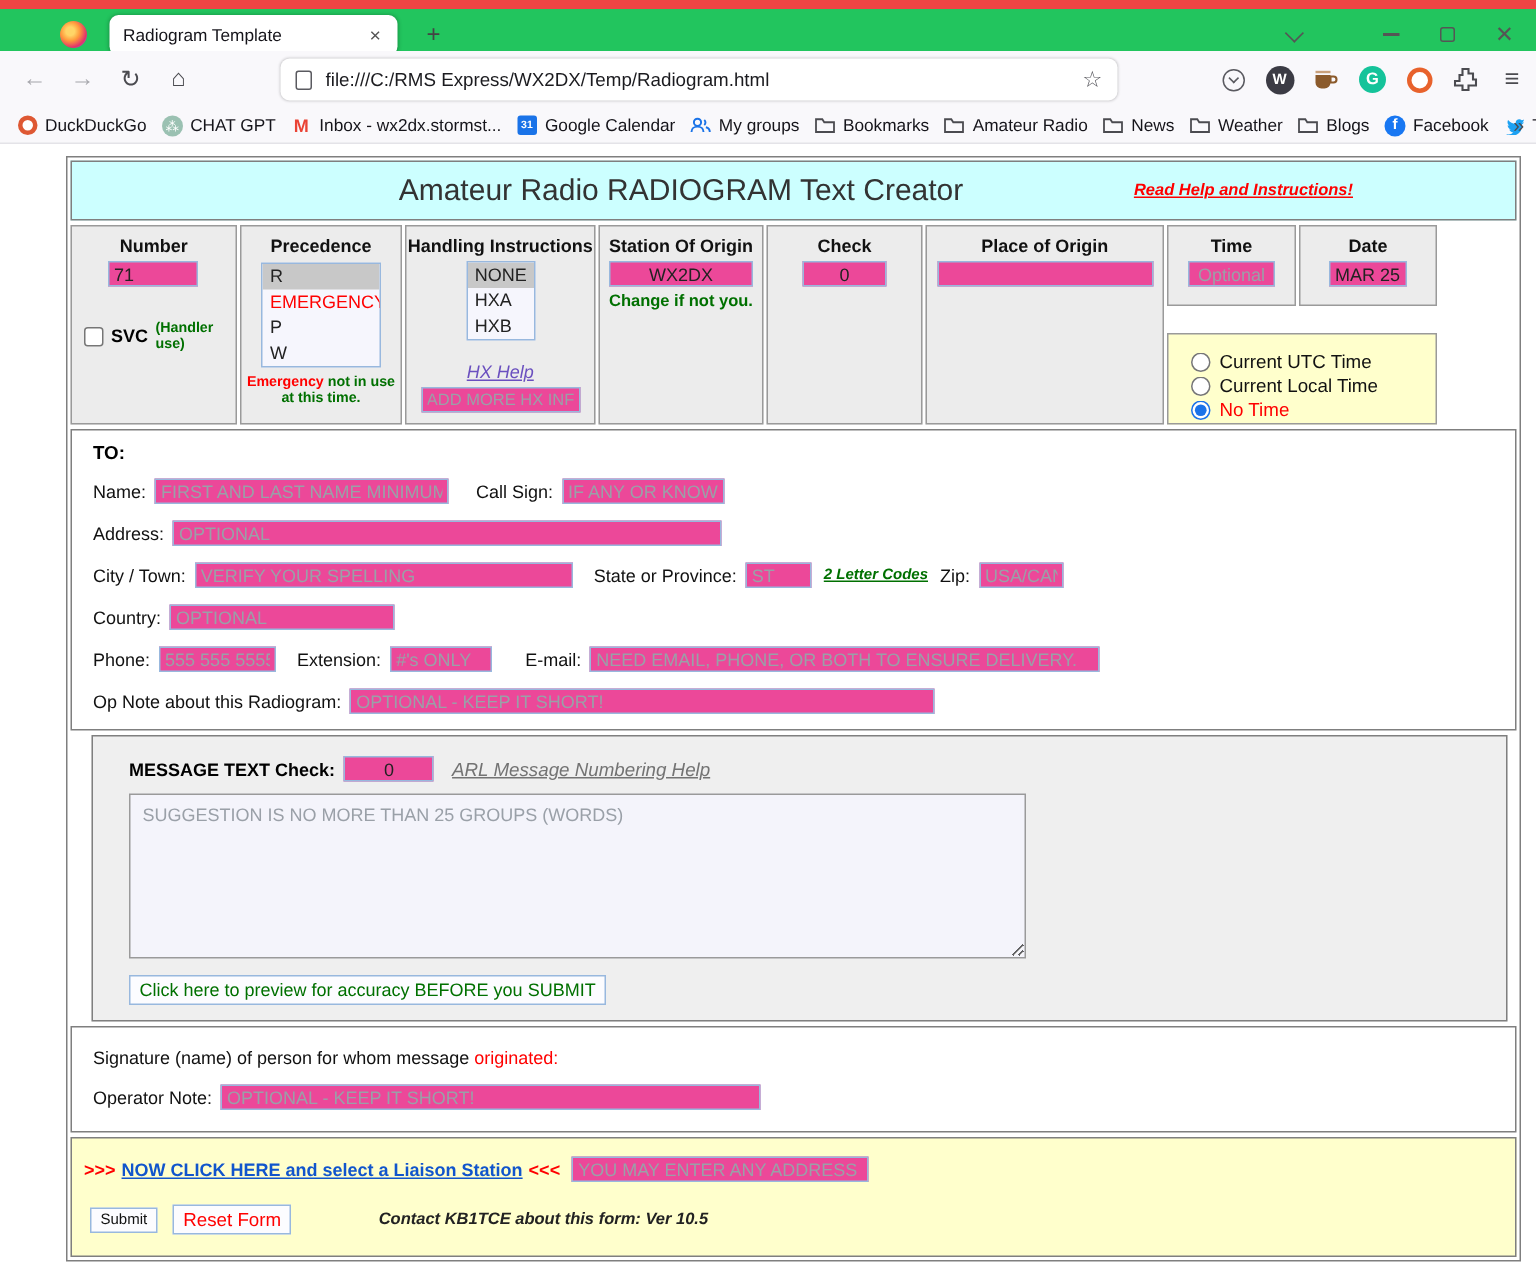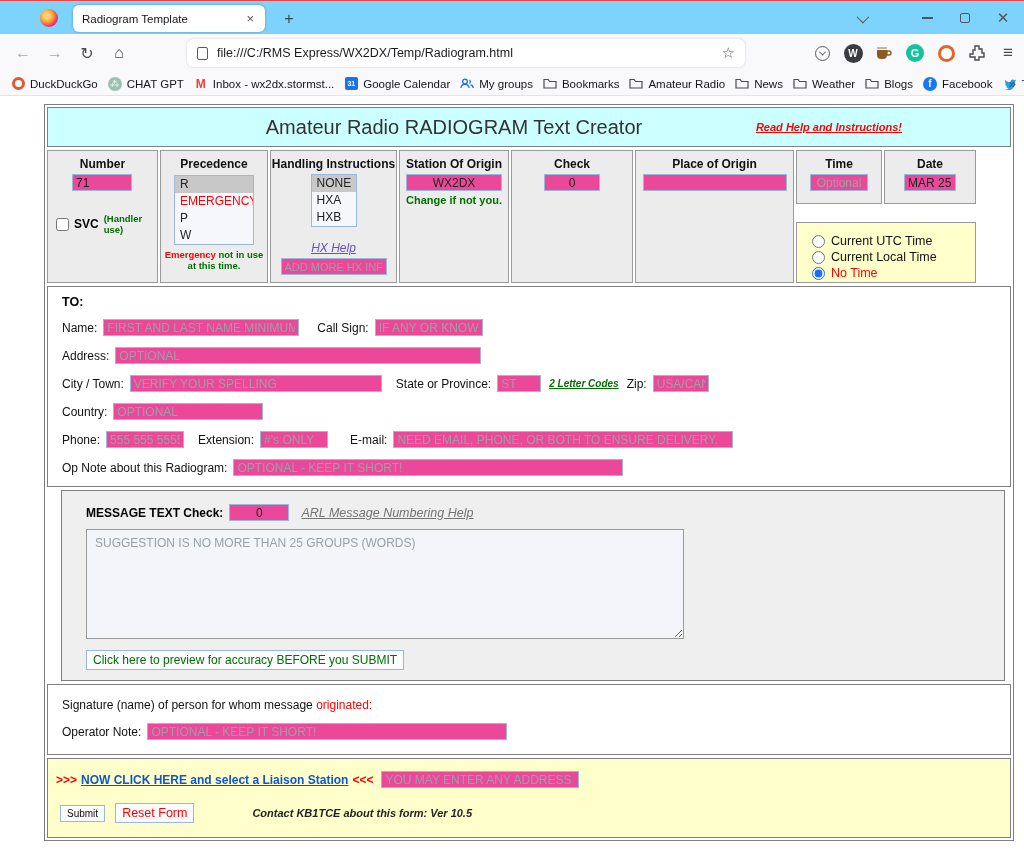--- a/index.html
+++ b/index.html
@@ -1,20 +1,20 @@
 <!DOCTYPE html>
 <html><head>
 <meta charset="utf-8">
 <style>
   * { margin:0; padding:0; box-sizing:border-box; }
   html,body { width:1024px; height:853px; overflow:hidden; background:#fff;
     font-family:"Liberation Sans","DejaVu Sans",sans-serif; }
 
   
-  .titlebar { height:34px; background:#7dd3fc; border-top:1px solid #ef4444; position:relative; }
+  .titlebar { height:34px; background:#22c55e; border-top:6px solid #ef4444; position:relative; }
   .fxview { position:absolute; left:40px; top:8px; width:18px; height:18px; border-radius:50%;
     background:radial-gradient(circle at 38% 38%, #FFD567 0 18%, #FF9A3C 40%, #E3336B 68%, #9059FF 100%); }
   .tab { position:absolute; left:73px; top:4px; width:192px; height:27px; background:#fff;
     border-radius:6px; box-shadow:0 0 3px rgba(0,0,0,.30); display:flex; align-items:center; padding:0 9px; }
   .tab-title { flex:1; font-size:11.5px; color:#15141A; white-space:nowrap; overflow:hidden; }
   .tab-close { font-size:13px; color:#555; padding:0 2px; }
   .newtab { position:absolute; left:277px; top:6px; width:24px; height:24px; text-align:center;
     line-height:23px; font-size:16px; color:#444; border-radius:4px; }
   .winbtn { position:absolute; top:0; height:34px; width:30px; display:flex; align-items:center; justify-content:center; }
   .chev { width:9px; height:9px; border-right:1.6px solid #555; border-bottom:1.6px solid #555;
@@ -94,21 +94,21 @@
 
   .c-hand { width:127px; }
   .lb-hand { width:46px; margin:3px auto 0 auto; }
   .hx-link { display:block; margin-top:14px; font-size:12px; font-style:italic; color:#6A4FBF; text-decoration:underline; }
   .hx-inp { width:106px; margin-top:3px; font-size:11px; }
 
   .c-stn { width:110px; }
   .stn-inp { width:96px; margin-top:3px; }
   .stn-note { font-size:11px; font-weight:bold; color:#007000; margin-top:3px; }
 
-  .c-chk { width:122px; }
+  .c-chk { width:104px; }
   .chk-inp { width:56px; margin-top:3px; }
 
   .c-plc { width:159px; }
   .plc-inp { width:144px; margin-top:3px; }
 
   .rightcol { width:180px; display:flex; flex-direction:column; gap:18px; }
   .tdrow { display:flex; gap:2px; height:60px; }
   .c-time { flex:1; } .c-date { flex:1.07; }
   .time-inp { width:58px; margin-top:3px; }
   .date-inp { width:52px; margin-top:3px; }

